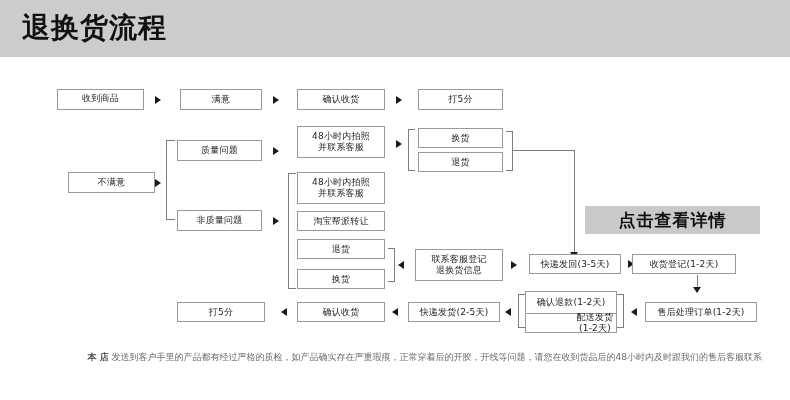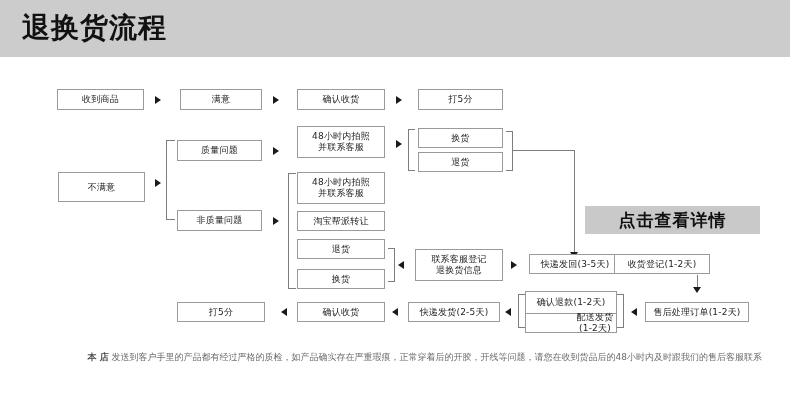--- a/index.html
+++ b/index.html
@@ -131,32 +131,32 @@
   }
 </style>
 </head>
 <body>
 
 <div id="page">
 
   <div id="header-band"></div>
   <div id="page-title">退换货流程</div>
 
-  <div class="box" style="left:57px; top:89px; width:87px; height:21px;">收到商品</div>
+  <div class="box" style="left:57px; top:89px; width:87px; height:21px;font-family:Liberation Mono, monospace;">收到商品</div>
   <div class="arrow right" style="left:155px; top:96px;"></div>
 
   <div class="box" style="left:180px; top:89px; width:82px; height:21px;">满意</div>
   <div class="arrow right" style="left:273px; top:96px;"></div>
 
   <div class="box" style="left:297px; top:89px; width:88px; height:21px;">确认收货</div>
   <div class="arrow right" style="left:396px; top:96px;"></div>
 
   <div class="box" style="left:418px; top:89px; width:85px; height:21px;">打5分</div>
 
-  <div class="box" style="left:58px; top:172px; width:87px; height:30px;text-align:center;">不满意</div>
+  <div class="box" style="left:68px; top:172px; width:87px; height:21px;text-align:center;">不满意</div>
   <div class="arrow right" style="left:155px; top:179px;"></div>
 
   <div class="bracket open-right" style="left:166px; top:140px; width:9px; height:80px;"></div>
 
   <div class="box" style="left:177px; top:140px; width:85px; height:21px;">质量问题</div>
   <div class="arrow right" style="left:273px; top:147px;"></div>
 
   <div class="box" style="left:177px; top:210px; width:85px; height:21px;">非质量问题</div>
   <div class="arrow right" style="left:273px; top:217px;"></div>
 
@@ -186,26 +186,26 @@
   <div class="bracket open-left" style="left:388px; top:248px; width:7px; height:34px;"></div>
   <div class="arrow left" style="left:398px; top:261px;"></div>
 
   <div class="box" style="left:415px; top:249px; width:88px; height:32px;">联系客服登记
 退换货信息</div>
   <div class="arrow right" style="left:511px; top:261px;"></div>
 
   <div class="box" style="left:529px; top:254px; width:92px; height:20px;">快递发回(3-5天)</div>
   <div class="arrow right" style="left:628px; top:260px;"></div>
 
-  <div class="box" style="left:614px; top:254px; width:96px; height:20px;">收货登记(1-2天)</div>
+  <div class="box" style="left:632px; top:254px; width:104px; height:20px;">收货登记(1-2天)</div>
 
   <div class="line-v" style="left:697px; top:275px; height:13px;"></div>
   <div class="arrow down" style="left:693px; top:287px;"></div>
 
-  <div class="box" style="left:645px; top:302px; width:104px; height:20px;">售后处理订单(1-2天)</div>
+  <div class="box" style="left:645px; top:302px; width:112px; height:20px;">售后处理订单(1-2天)</div>
   <div class="arrow left" style="left:631px; top:308px;"></div>
 
   <div class="bracket open-left" style="left:617px; top:294px; width:7px; height:34px;"></div>
 
   <div class="box" style="left:525px; top:291px; width:92px; height:23px;">确认退款(1-2天)</div>
   <div class="box" style="left:525px; top:313px; width:92px; height:20px;padding-left:48px;">配送发货(1-2天)</div>
 
   <div class="bracket open-right" style="left:518px; top:294px; width:7px; height:34px;"></div>
   <div class="arrow left" style="left:505px; top:308px;"></div>
 

